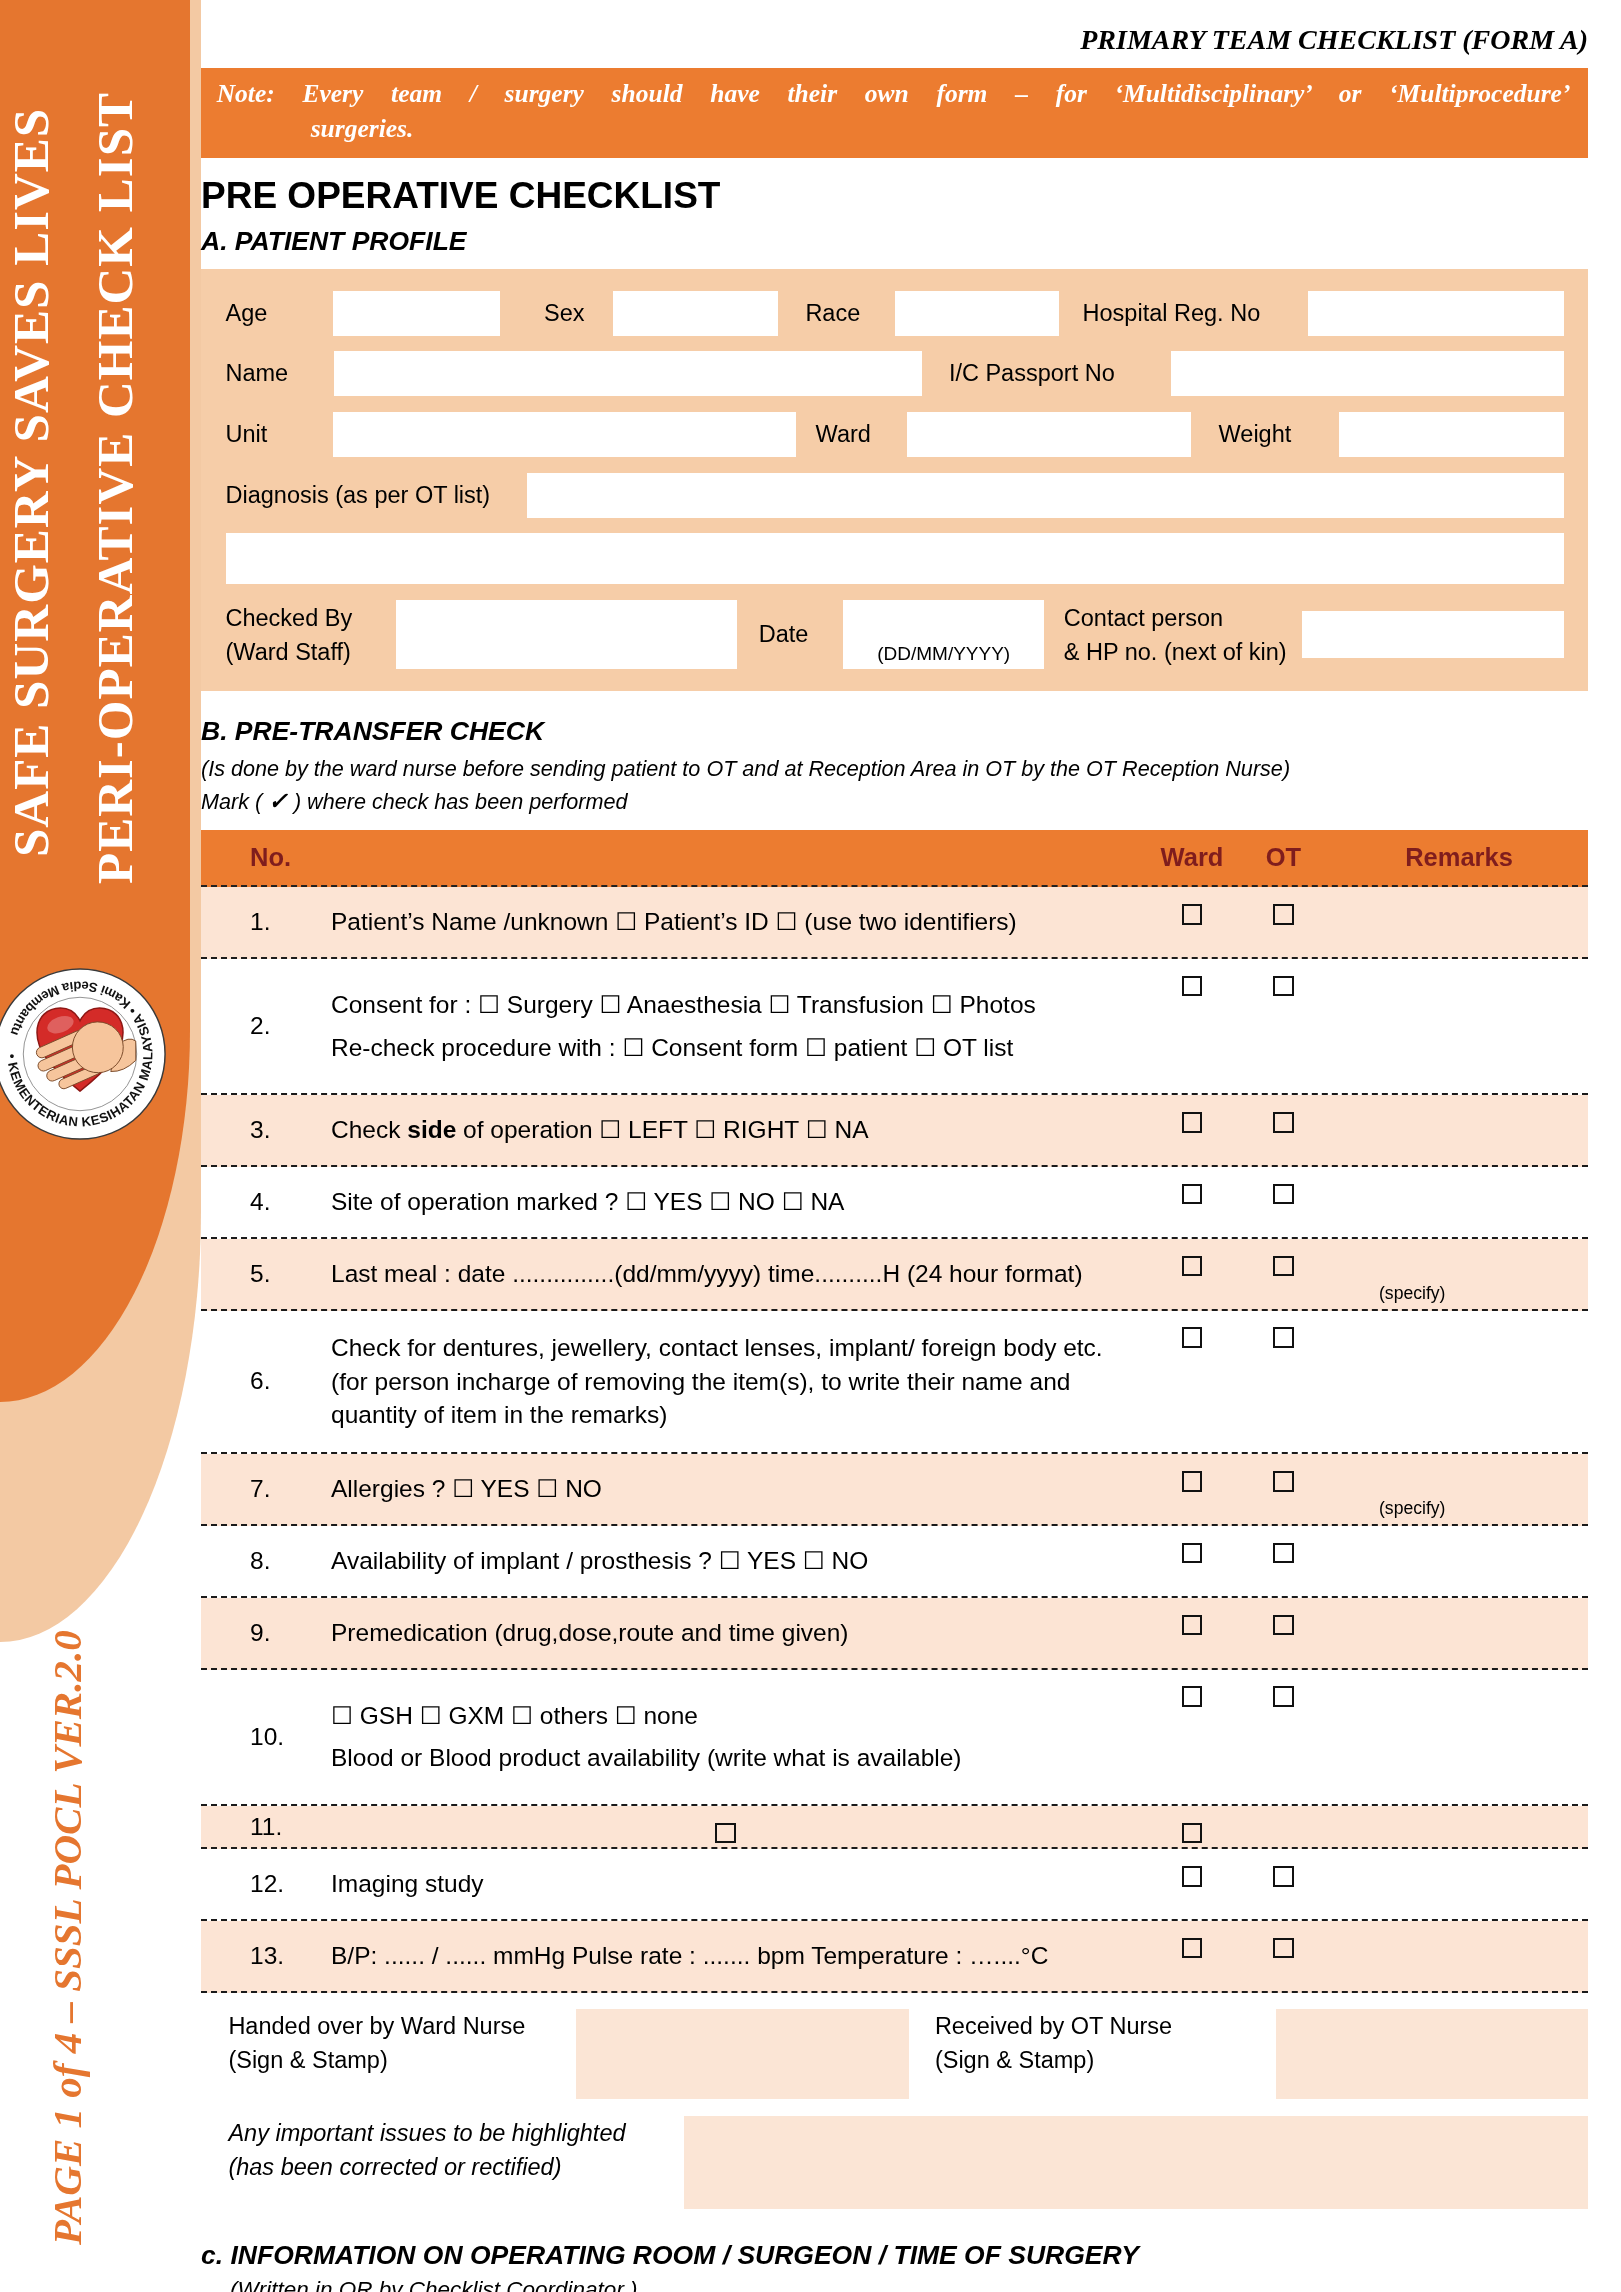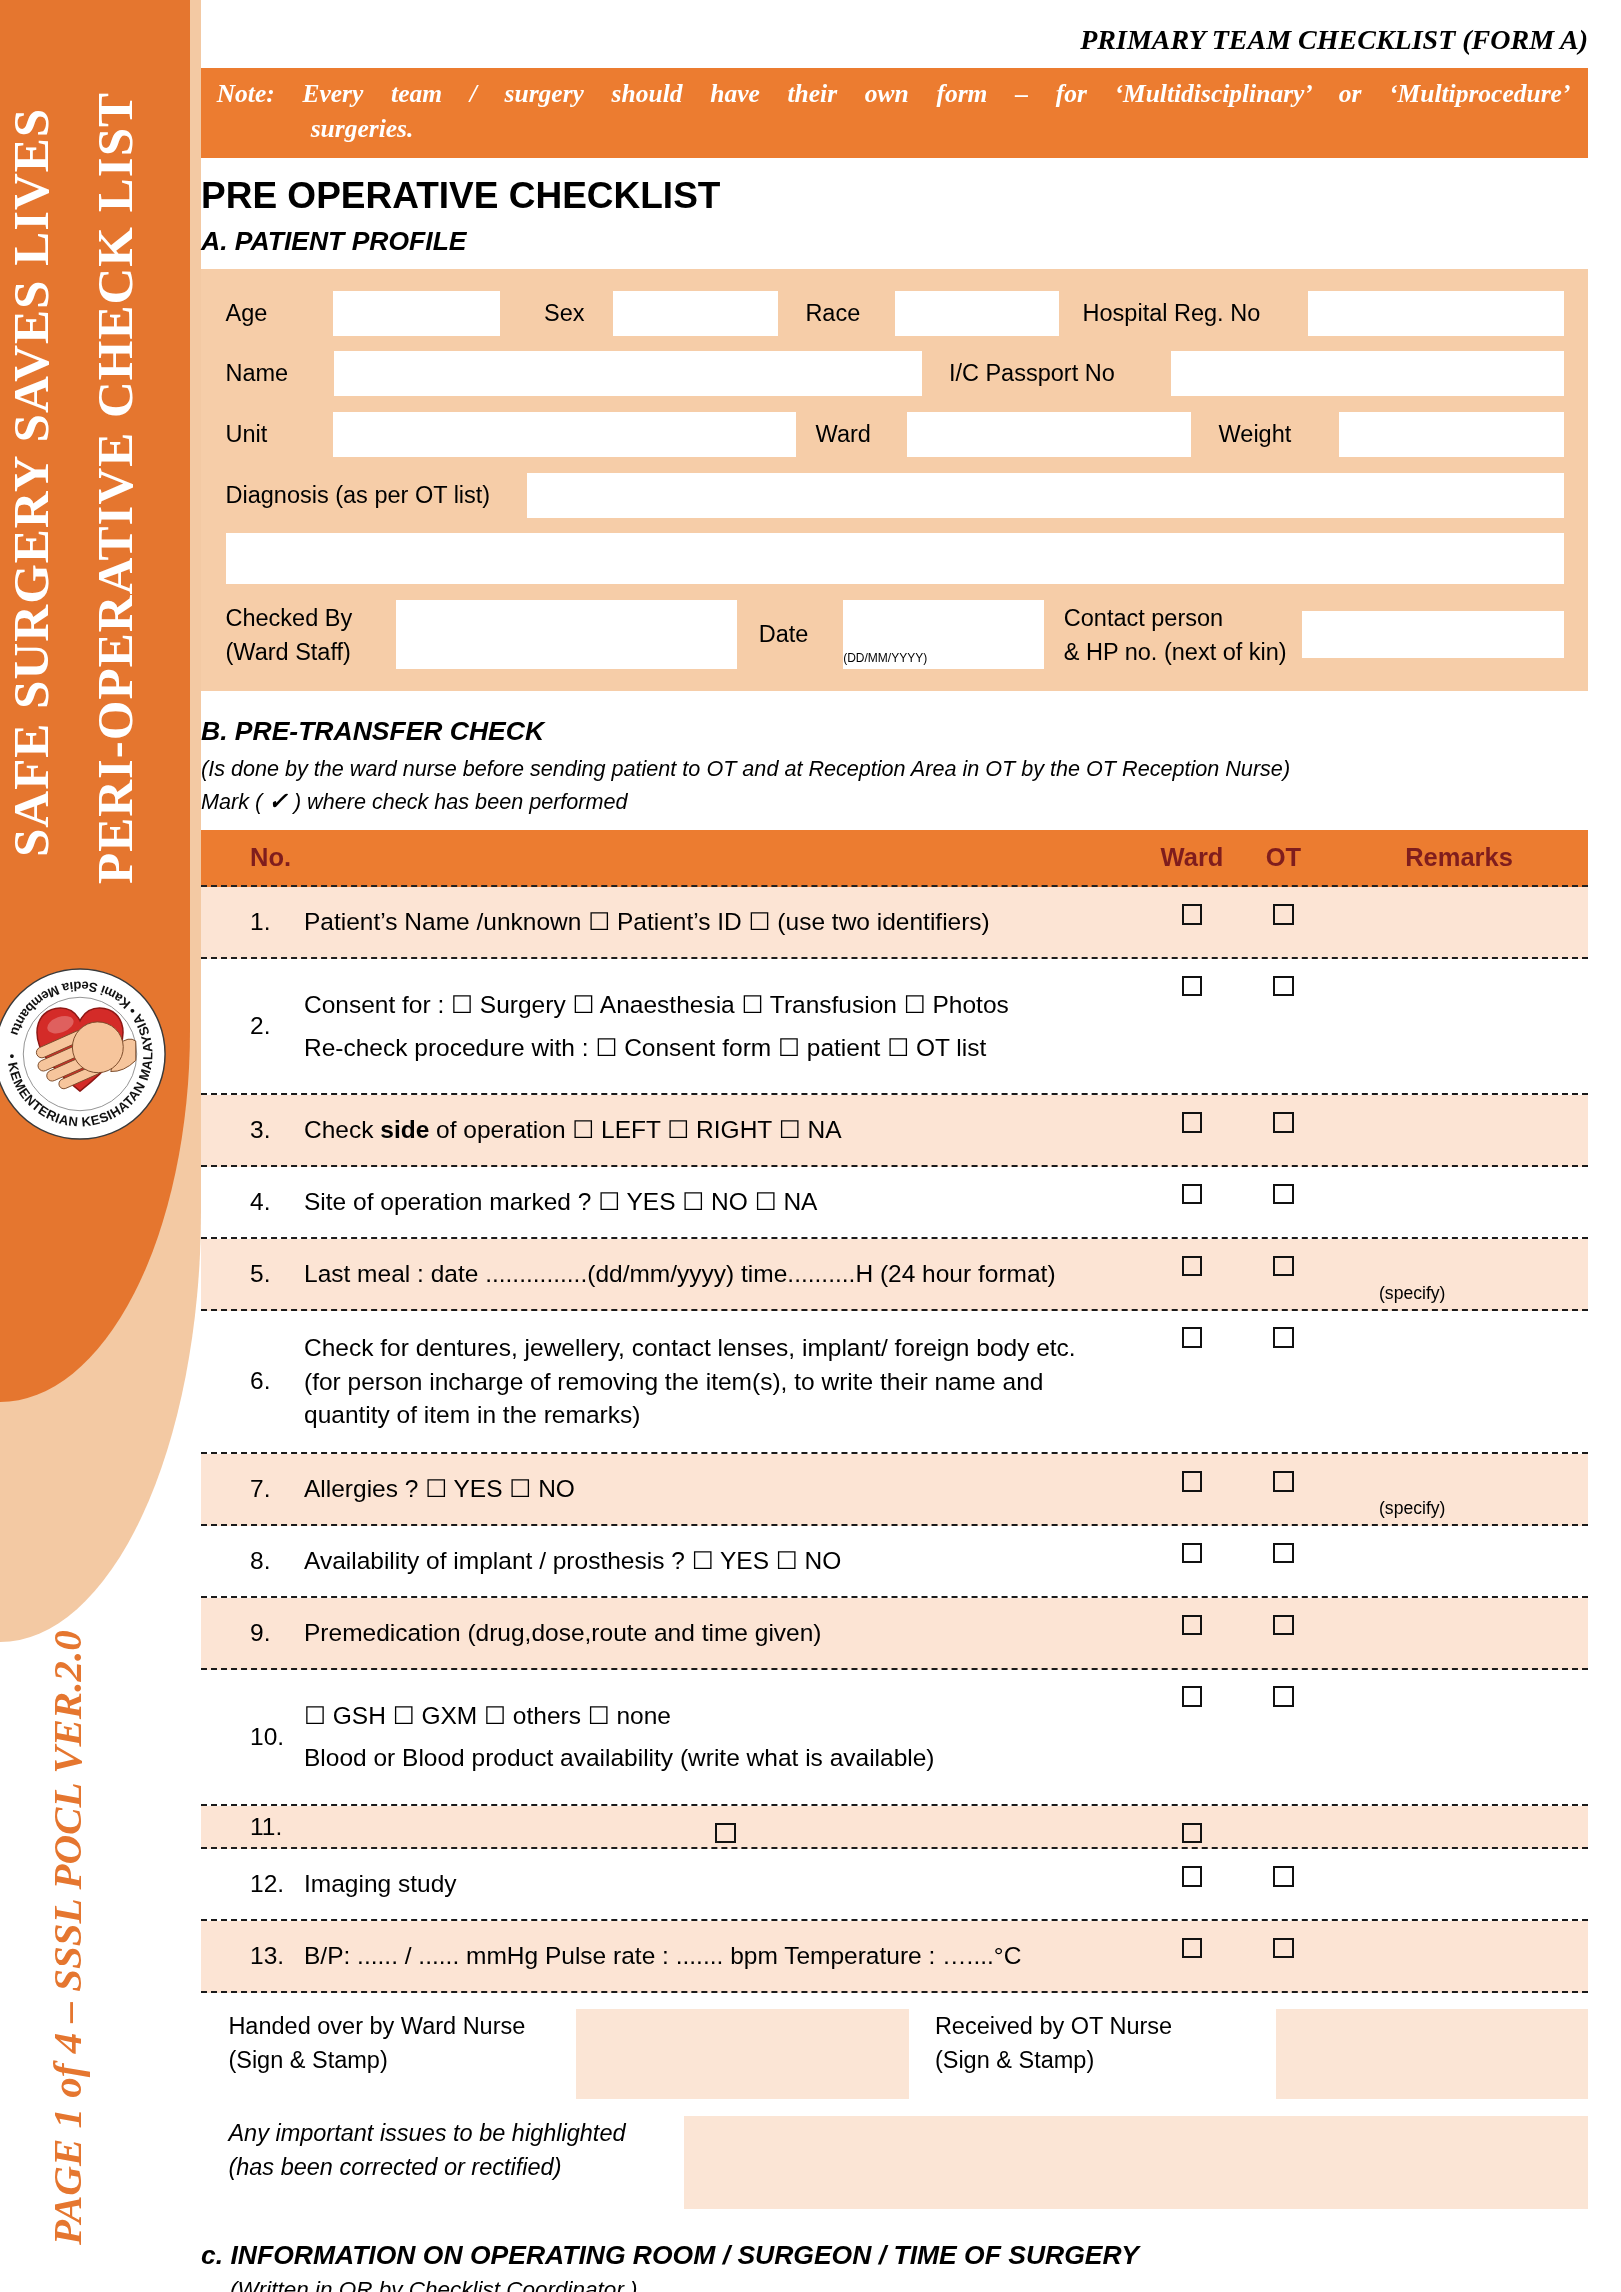--- a/index.html
+++ b/index.html
@@ -45,21 +45,21 @@
   .check-glyph{font-weight:bold;font-size:23.5px;}
 
   .btable{margin-top:11.8px;}
   .thead,.trow{display:grid;grid-template-columns:54px 843px 90px 93px 258px;padding-left:49px;}
   .thead{background:#EC7C30;color:#7f1d1d;font-weight:bold;font-size:25.5px;height:55px;align-items:center;
          border-bottom:2px dashed #222;}
   .th-c{text-align:center;}
   .trow{border-bottom:2px dashed #1a1a1a;align-items:center;}
   .trow.shade{background:#FCE4D4;}
   .cell-no{font-size:24.5px;}
-  .cell-desc{padding:19px 0;font-size:24.5px;line-height:1.3;}
+  .cell-desc{padding:19px 0;font-size:24.5px;line-height:1.3;margin-left:27px;}
   .cell-desc .dline{margin:0;}
   .cell-desc.g2 .dline{margin:10.8px 0;}
   .cell-desc.g3 .dline{margin:2px 0;}
   .cell-cb{align-self:start;text-align:center;padding-top:16.7px;}
   .cb{display:inline-block;width:16.7px;height:16.7px;border:2px solid #111;background:transparent;}
   .cell-remarks{align-self:stretch;display:flex;align-items:flex-end;padding:0 0 4.9px 49px;font-size:17.6px;}
 
   
   .signoff{display:flex;margin-top:15.7px;padding-left:27.4px;font-size:23.5px;align-items:flex-start;}
   .sign-box{background:#FBE5D5;height:90px;}
@@ -152,21 +152,21 @@
         <span class="inp" style="flex:1;height:51px"></span>
       </div>
       <div class="prow" style="align-items:center;">
         <span class="lbl two-line" style="width:149px">
           <span>Checked By</span><br>
           <span>(Ward Staff)</span>
         </span>
         <span class="inp" style="width:341px;height:69px;margin-left:21.6px"></span>
         <span class="lbl" style="width:61px;margin-left:21.6px">Date</span>
         <span class="inp" style="width:201px;height:69px;margin-left:23.5px;position:relative">
-          <span style="position:absolute;left:0;right:0;bottom:3.9px;text-align:left;font-size:12px">(DD/MM/YYYY)</span>
+          <span style="position:absolute;left:0;right:0;bottom:3.9px;text-align:center;font-size:19px">(DD/MM/YYYY)</span>
         </span>
         <span class="lbl two-line" style="width:230px;margin-left:19.6px">
           <span>Contact person</span><br>
           <span>&amp; HP no. (next of kin)</span>
         </span>
         <span class="inp" style="flex:1;height:47px;margin-left:7.8px"></span>
       </div>
     </div>
 
     <div class="sec-head sec-b">B. PRE-TRANSFER CHECK</div>

